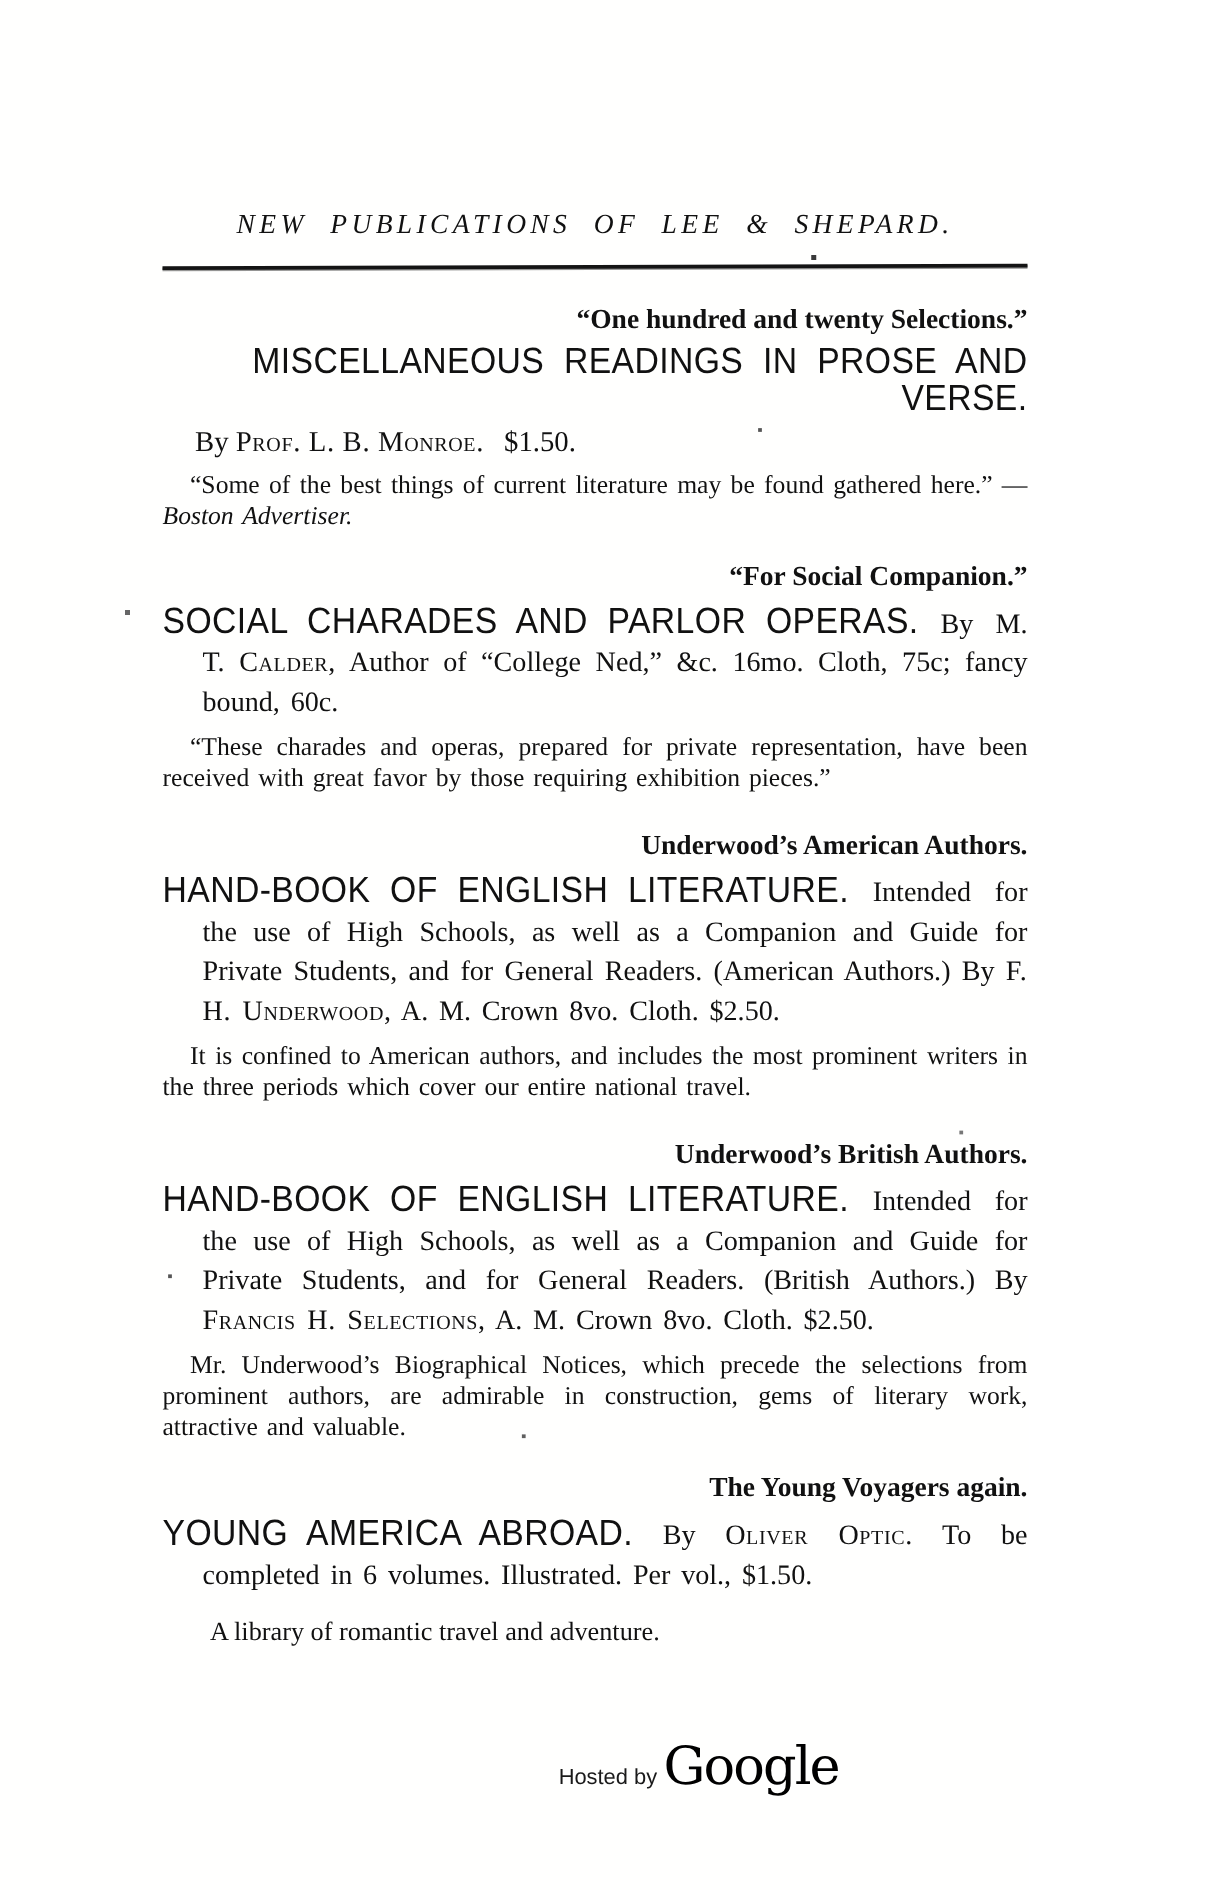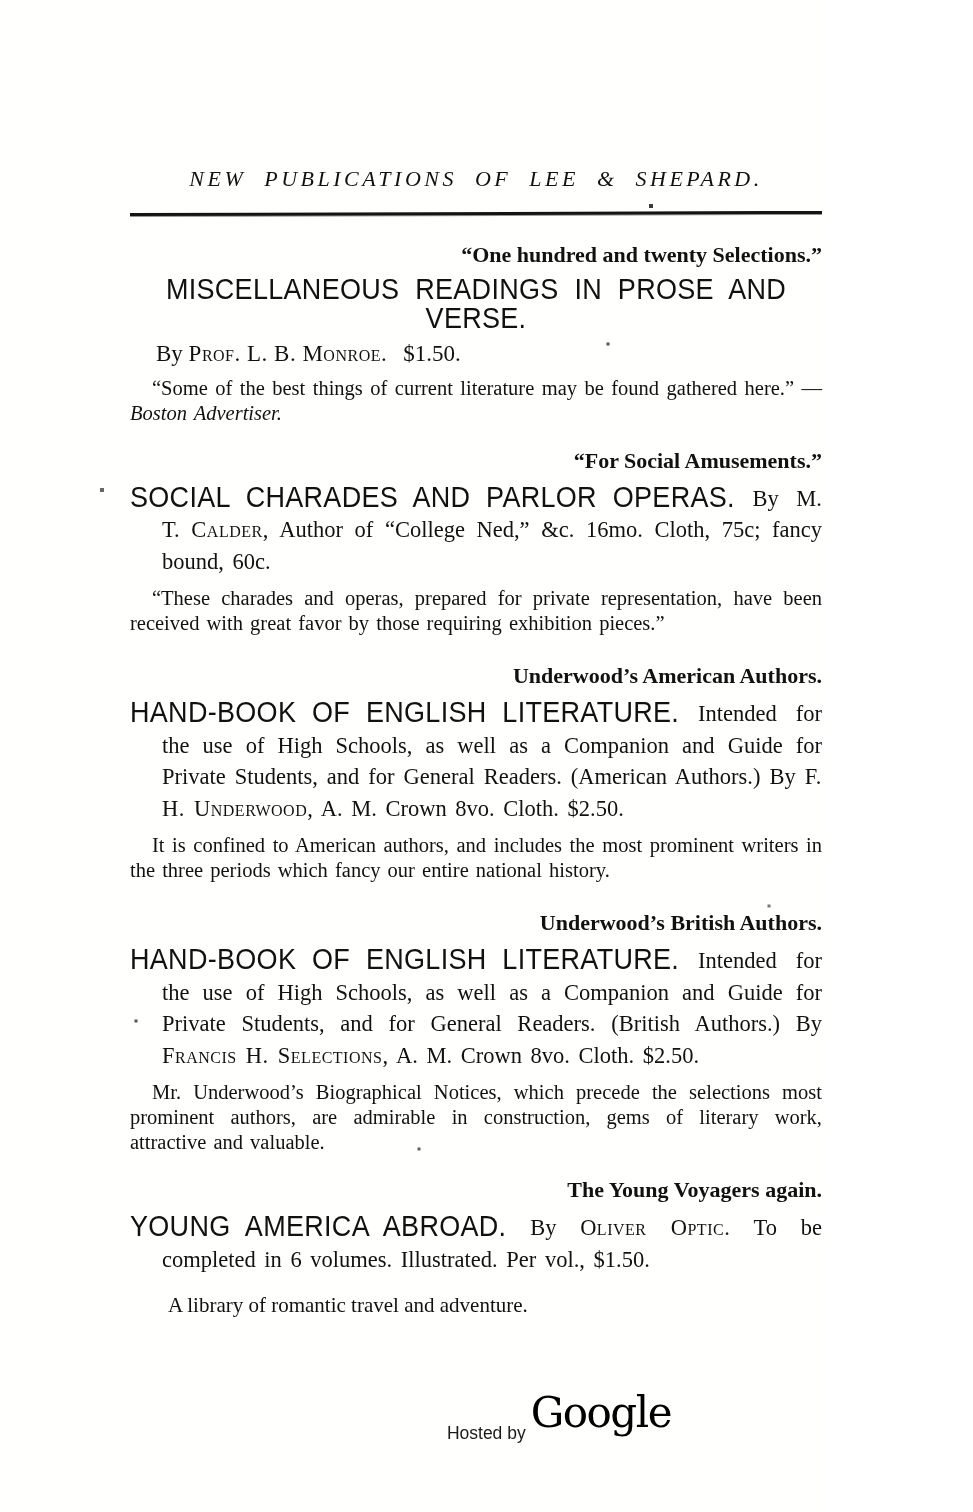--- a/index.html
+++ b/index.html
@@ -57,21 +57,21 @@
     font-family: "Liberation Sans", "DejaVu Sans", sans-serif;
     font-size: 27px;
     line-height: 1;
     letter-spacing: 0.3px;
     word-spacing: 8px;
     font-weight: 400;
     transform: scale(1, 1.08);
     display: inline-block;
     text-indent: 0;
   }
-  .title-line { padding-left: 0; text-indent: 0; text-align: center; }
+  .title-line { padding-left: 0; text-indent: 0; text-align: right; }
   .byline {
     margin: 5px 0 0 26px;
     font-size: 23px;
     line-height: 27px;
   }
   .sc { font-variant: small-caps; letter-spacing: 0.5px; }
   .gap { margin-left: 16px; margin-top: 48px; }
   .quote {
     margin-top: 9px;
     font-size: 20.5px;
@@ -101,21 +101,21 @@
     top: 1392px;
     display: flex;
     align-items: center;
   }
   .hosted {
     font-family: "Liberation Sans", "DejaVu Sans", sans-serif;
     font-size: 17.5px;
     color: #1a1a1a;
     margin-right: 5px;
     position: relative;
-    top: 20px;
+    top: 8px;
   }
   .glogo {
     font-family: "DejaVu Serif", serif;
     font-size: 42px;
     letter-spacing: -1.5px;
     color: #000;
     line-height: 1;
   }
   
   .specks {
@@ -142,35 +142,35 @@
     <div class="rule"></div>
 
     <section>
       <p class="tagline">“One hundred and twenty Selections.”</p>
       <p class="entry title-line"><span class="book-title">MISCELLANEOUS READINGS IN PROSE AND VERSE.</span></p>
       <p class="byline"><span>By </span><span class="sc">Prof. L. B. Monroe.</span><span class="gap">$1.50.</span></p>
       <p class="quote"><span>“Some of the best things of current literature may be found gathered here.” — </span><span class="src">Boston Advertiser.</span></p>
     </section>
 
     <section>
-      <p class="tagline tight">“For Social Amusements.”</p>
+      <p class="tagline tight">“For Social Companion.”</p>
       <p class="entry"><span class="book-title">SOCIAL CHARADES AND PARLOR OPERAS.</span><span> By M. T. </span><span class="sc">Calder,</span><span> Author of “College Ned,” &amp;c.  16mo.  Cloth, 75c; fancy bound, 60c.</span></p>
       <p class="quote">“These charades and operas, prepared for private representation, have been received with great favor by those requiring exhibition pieces.”</p>
     </section>
 
     <section>
       <p class="tagline">Underwood’s American Authors.</p>
       <p class="entry"><span class="book-title">HAND-BOOK OF ENGLISH LITERATURE.</span><span> Intended for the use of High Schools, as well as a Companion and Guide for Private Students, and for General Readers.  (American Authors.)  By </span><span class="sc">F. H. Underwood,</span><span> A. M.  Crown 8vo.  Cloth. $2.50.</span></p>
-      <p class="quote">It is confined to American authors, and includes the most prominent writers in the three periods which fancy our entire national history.</p>
+      <p class="quote">It is confined to American authors, and includes the most prominent writers in the three periods which cover our entire national travel.</p>
     </section>
 
     <section>
       <p class="tagline">Underwood’s British Authors.</p>
       <p class="entry"><span class="book-title">HAND-BOOK OF ENGLISH LITERATURE.</span><span> Intended for the use of High Schools, as well as a Companion and Guide for Private Students, and for General Readers.  (British Authors.)  By </span><span class="sc">Francis H. Selections,</span><span> A. M.  Crown 8vo. Cloth.  $2.50.</span></p>
-      <p class="quote">Mr. Underwood’s Biographical Notices, which precede the selections most prominent authors, are admirable in construction, gems of literary work, attractive and valuable.</p>
+      <p class="quote">Mr. Underwood’s Biographical Notices, which precede the selections from prominent authors, are admirable in construction, gems of literary work, attractive and valuable.</p>
     </section>
 
     <section>
       <p class="tagline tight">The Young Voyagers again.</p>
       <p class="entry"><span class="book-title">YOUNG AMERICA ABROAD.</span><span> By </span><span class="sc">Oliver Optic.</span><span> To be completed in 6 volumes.  Illustrated.  Per vol., $1.50.</span></p>
       <p class="note">A library of romantic travel and adventure.</p>
     </section>
 
   </div>
 

